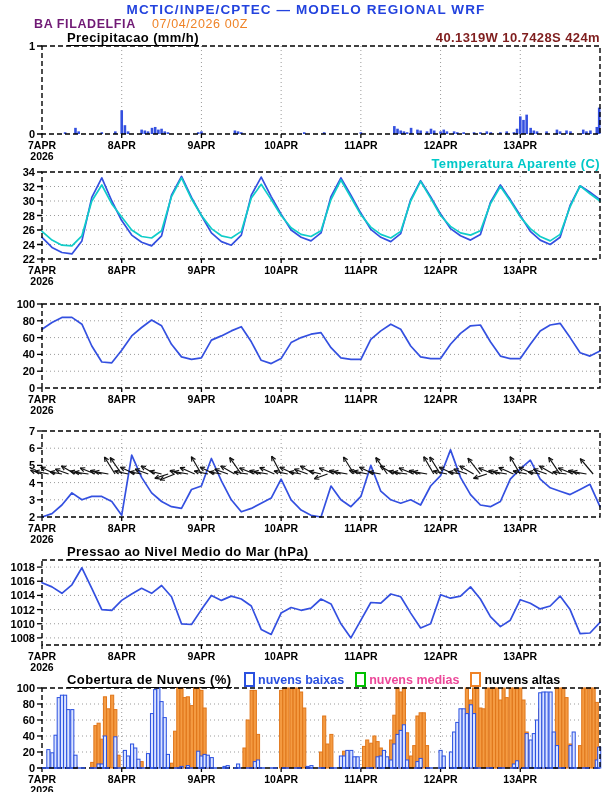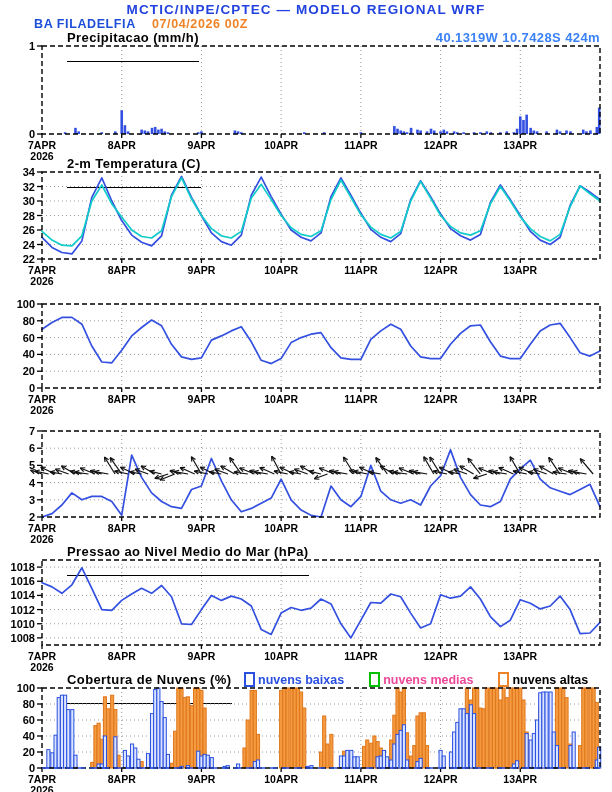--- a/index.html
+++ b/index.html
@@ -1,27 +1,27 @@
 <!DOCTYPE html>
 <html><head>
 <meta charset="utf-8">
 <style>
   html,body{margin:0;padding:0;background:#fff}
   .page{position:relative;width:612px;height:792px;background:#fff;overflow:hidden;
-        font-family:"Liberation Sans",sans-serif;}
+        font-family:"Liberation Sans",sans-serif;border-radius:28px;}
   .hdr-title{position:absolute;left:0;top:2px;width:612px;text-align:center;
         color:#2343de;font-weight:700;font-size:13.5px;letter-spacing:1.1px;white-space:nowrap}
-  .hdr-station{position:absolute;left:34px;top:17px;color:#1d4ed8;font-weight:700;font-size:12.5px;letter-spacing:.6px}
-  .hdr-run{position:absolute;left:152px;top:17px;color:#ef8327;font-weight:700;font-size:12.5px;letter-spacing:.6px}
+  .hdr-station{position:absolute;left:34px;top:17px;color:#701a75;font-weight:700;font-size:12.5px;letter-spacing:.6px}
+  .hdr-run{position:absolute;left:152px;top:17px;color:#ef8327;font-weight:400;font-size:12.5px;letter-spacing:.6px}
   .ptitle{position:absolute;left:67px;color:#000;font-weight:700;font-size:13px;letter-spacing:.4px;
-        border-bottom:1.6px solid #000;padding-bottom:16px;white-space:nowrap}
+        border-bottom:1.6px solid #000;padding-bottom:0;white-space:nowrap}
   .rlabel{position:absolute;right:12px;font-weight:700;font-size:13px;letter-spacing:.4px;text-align:right;white-space:nowrap}
-  .rlabel.orange{color:#3b82f6}
+  .rlabel.orange{color:#7f1d1d}
   .rlabel.cyan{color:#00c8c8}
-  .legend{position:absolute;left:244px;top:672px;display:flex;gap:25px;font-weight:700;font-size:12.5px;white-space:nowrap}
+  .legend{position:absolute;left:244px;top:672px;display:flex;gap:11px;font-weight:700;font-size:12.5px;white-space:nowrap}
   .leg-item{display:flex;align-items:center;gap:3px}
   .leg-box{display:inline-block;width:7px;height:11px;border:2px solid #000;background:#fff}
   .leg-label.blue{color:#2a50e0}.leg-label.green{color:#ec4899}.leg-label.orange{color:#000000}
   svg .xlab{font:700 10.5px "Liberation Sans",sans-serif;fill:#000}
   svg .ylab{font:700 11px "Liberation Sans",sans-serif;fill:#000}
   svg .grid{stroke:#9a9a9a;stroke-width:1;stroke-dasharray:1 3;fill:none}
   svg .axis{stroke:#000;stroke-width:1.3}
   svg .border{fill:none;stroke:#000;stroke-width:1.4;stroke-dasharray:5 3}
 </style>
 </head>
@@ -29,21 +29,21 @@
 
 <div class="page">
 
   <div class="hdr-title">MCTIC/INPE/CPTEC — MODELO REGIONAL WRF</div>
   <div class="hdr-station">BA FILADELFIA</div>
   <div class="hdr-run">07/04/2026 00Z</div>
 
   <div class="ptitle" style="top:30px">Precipitacao (mm/h)</div>
   <div class="rlabel orange" style="top:30px">40.1319W 10.7428S 424m</div>
 
-  <div class="ptitle" style="top:156px">2-m Temperatura (C)</div>
+  <div class="rlabel cyan" style="top:156px">Temperatura Aparente (C)</div>
 
   <div class="ptitle" style="top:672px">Cobertura de Nuvens (%)</div>
   <div class="ptitle" style="top:544px">Pressao ao Nivel Medio do Mar (hPa)</div>
 
   <div class="legend">
     <span class="leg-item">
       <span class="leg-box" style="border-color: rgb(42, 80, 224);"></span>
       <span class="leg-label blue">nuvens baixas</span>
     </span>
     <span class="leg-item">

